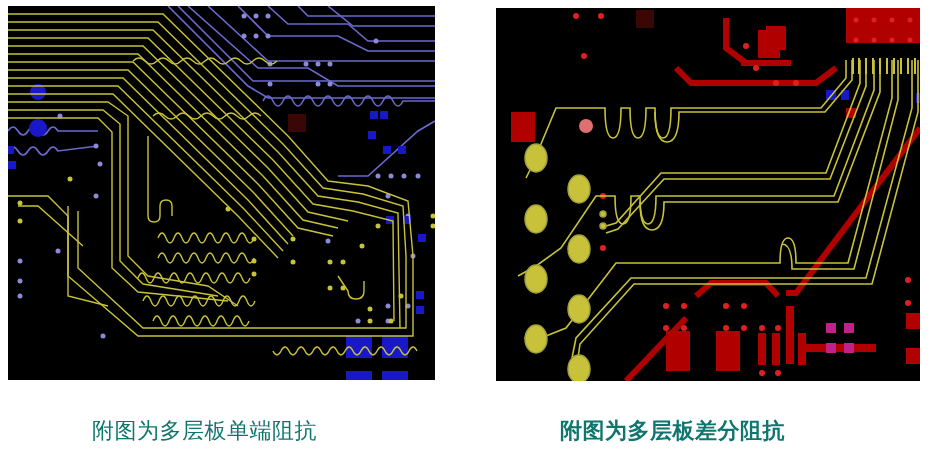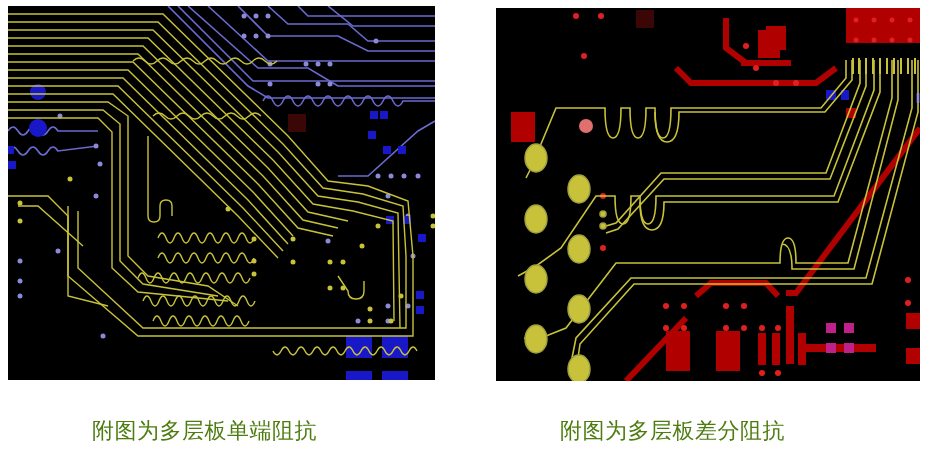--- a/index.html
+++ b/index.html
@@ -1,22 +1,22 @@
 <!DOCTYPE html>
 <html><head>
 <meta charset="utf-8">
 <style>
   html,body{margin:0;padding:0;background:#fff;}
   body{width:935px;height:464px;position:relative;overflow:hidden;font-family:"DejaVu Sans",sans-serif;}
   .fig{position:absolute;background:#000;overflow:hidden;}
   #fig-left{left:8px;top:6px;width:427px;height:374px;}
   #fig-right{left:496px;top:8px;width:424px;height:373px;}
-  .caption{position:absolute;font-size:22px;color:#4d7c0f;white-space:nowrap;letter-spacing:0.5px;}
+  .caption{position:absolute;font-size:22px;color:#0f766e;white-space:nowrap;letter-spacing:0.5px;}
   #cap-left{left:92px;top:416px;}
-  #cap-right{left:560px;top:416px;}
+  #cap-right{left:560px;top:416px;font-weight:bold;}
   svg{display:block;}
 </style>
 </head>
 <body>
 
 <div class="fig" id="fig-left">
   <svg width="427" height="374" viewBox="0 0 427 374">
     <g fill="none" stroke="#6a6ad0" stroke-width="1.6">
       <path d="M160 0 L240 80 L260 92 L427 92"></path>
       <path d="M170 0 L245 75 L427 75"></path>

